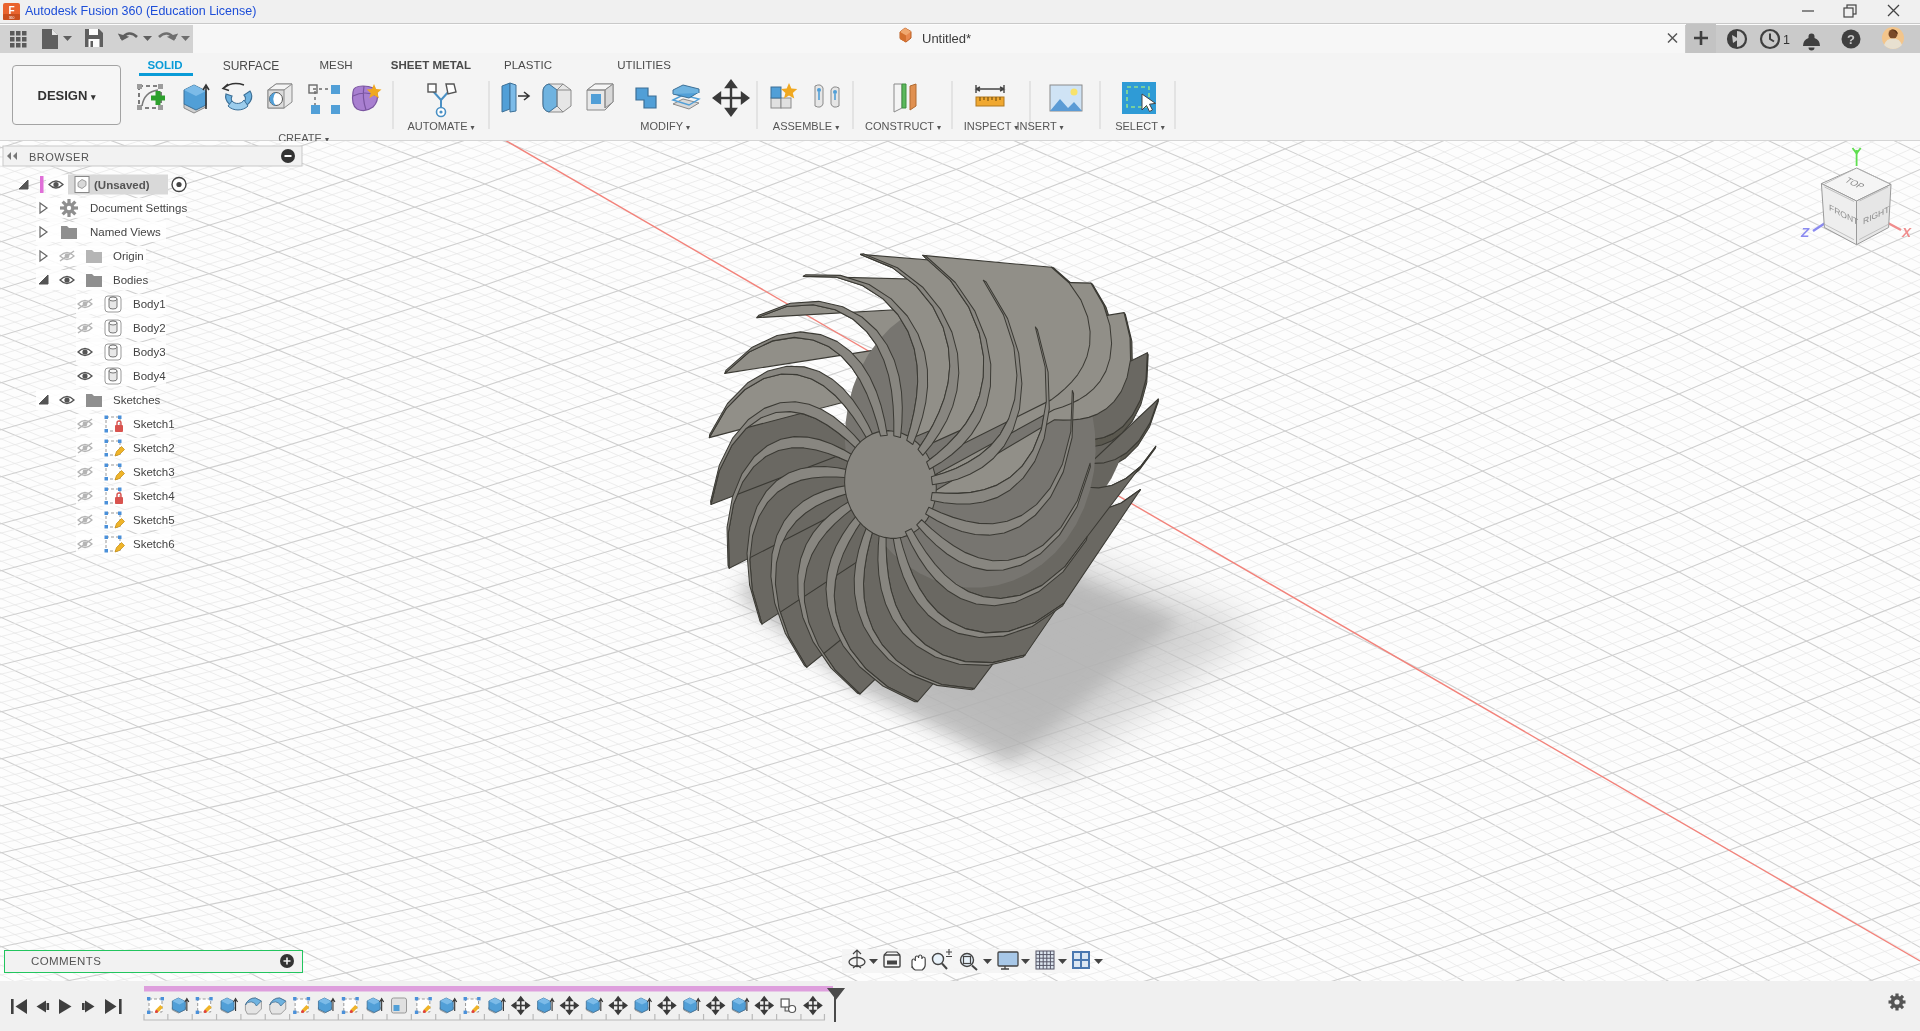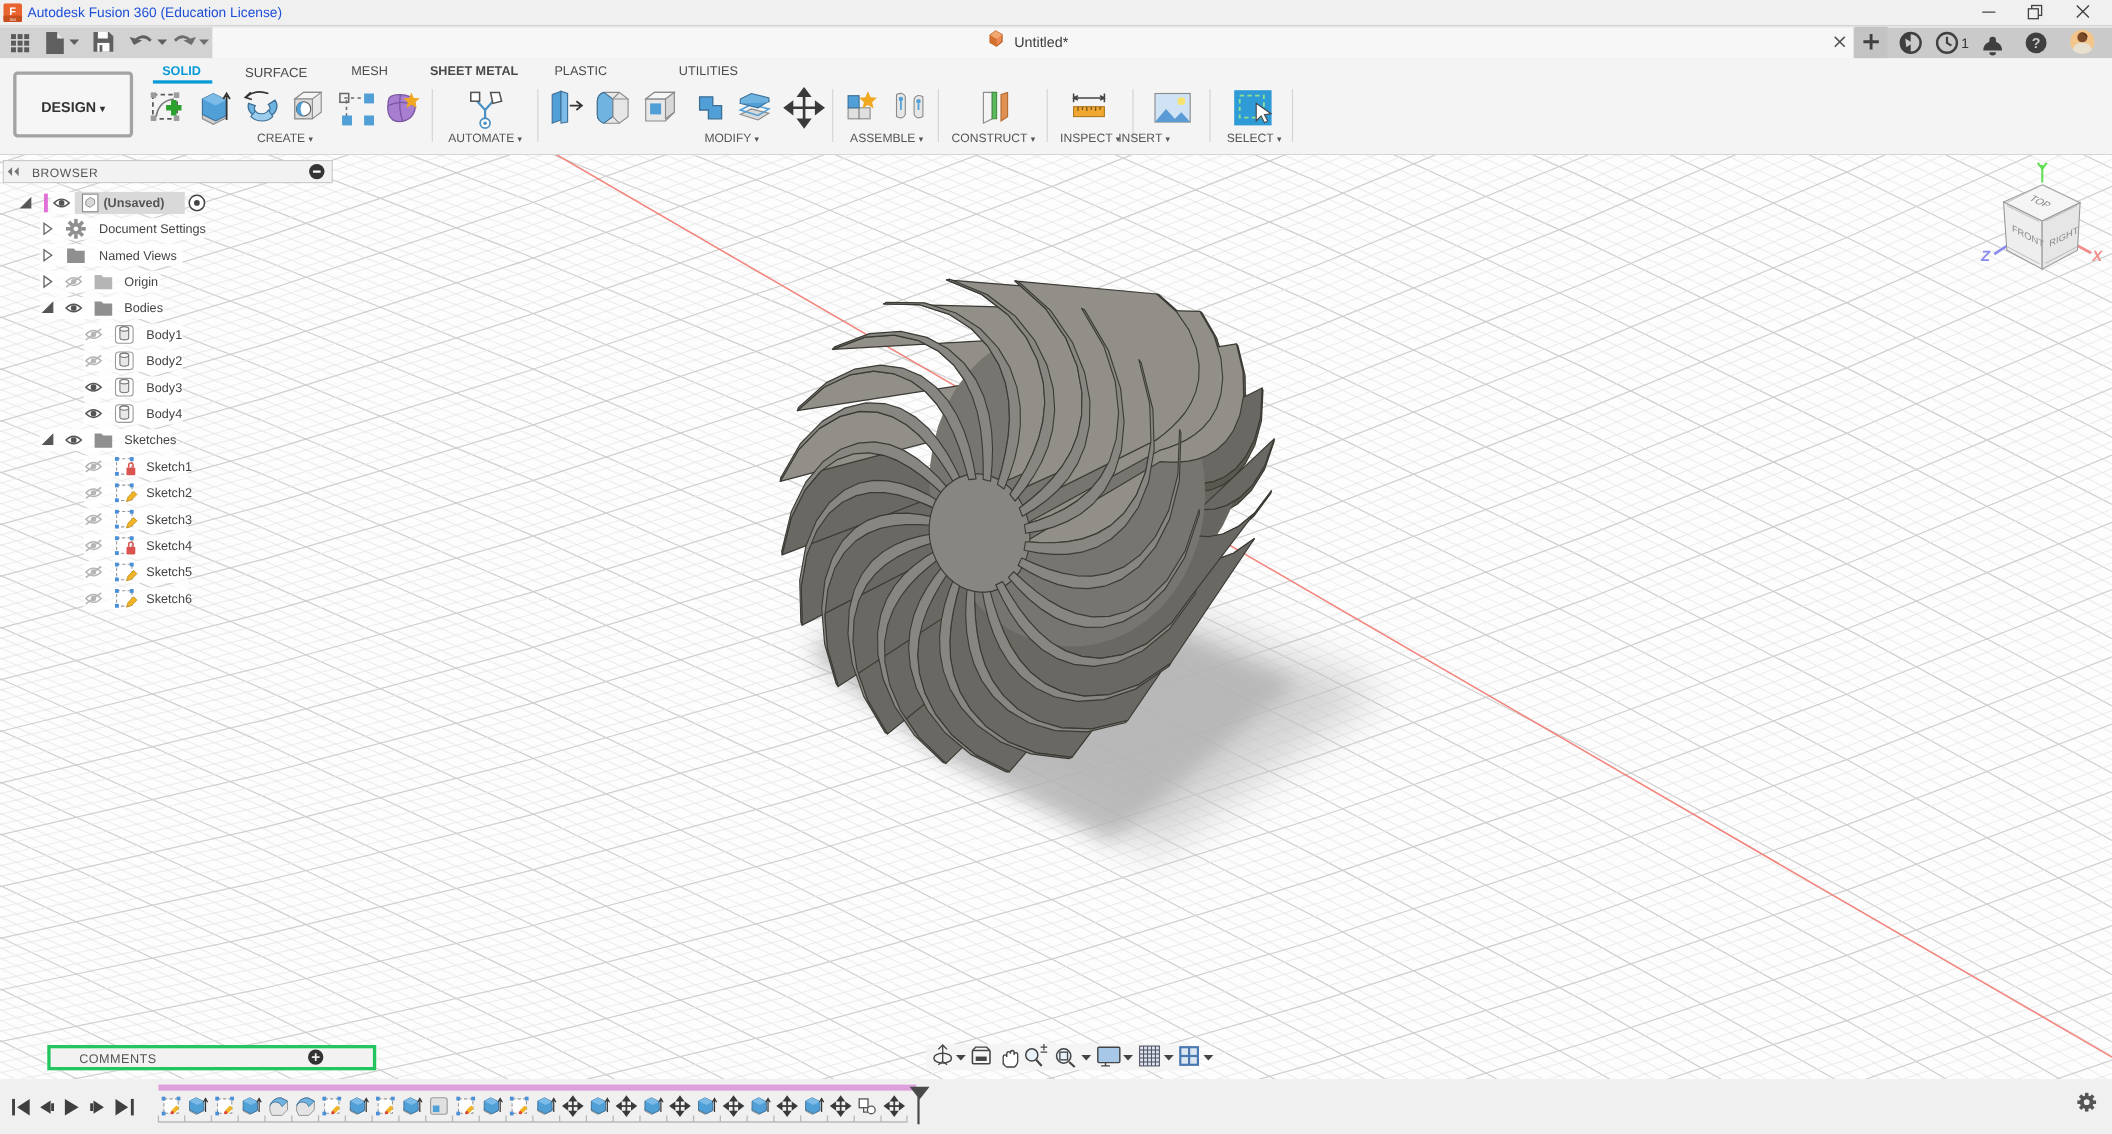--- a/index.html
+++ b/index.html
@@ -1,24 +1,24 @@
 <!DOCTYPE html>
 <html><head><meta charset="utf-8"><style>
 * { margin:0; padding:0; box-sizing:border-box; }
 html,body { font-family:"Liberation Sans",sans-serif; width:1920px; height:1031px; overflow:hidden; background:#fcfcfc; position:relative; }
 .titlebar { position:absolute; left:0; top:0; width:1920px; height:24px; background:#f0f0f0; border-bottom:1px solid #c9c9c9; }
 .titletext { position:absolute; left:25px; top:4px; font-size:12.5px; color:#1d4ed8; }
 .tabstrip { position:absolute; left:0; top:25px; width:1920px; height:28px; background:#cacaca; }
 .qat { position:absolute; left:0; top:25px; width:193px; height:28px; background:#d2d2d2; }
 .doctab { position:absolute; left:193px; top:25px; width:1492px; height:28px; background:#f7f7f7; }
 .ribbon { position:absolute; left:0; top:53px; width:1920px; height:88px; background:#f4f4f4; border-bottom:1px solid #d5d5d5; }
-.designbtn { position:absolute; left:12px; top:65px; width:109px; height:60px; background:#f6f6f6; border:3px solid #a3a3a3; border-radius:4px; text-align:center; line-height:60px; font-size:13px; font-weight:bold; color:#333; }
+.designbtn { position:absolute; left:12px; top:65px; width:109px; height:60px; background:#f6f6f6; border:1px solid #a3a3a3; border-radius:4px; text-align:center; line-height:60px; font-size:13px; font-weight:bold; color:#333; }
 #canvas { position:absolute; left:0; top:141px; }
 .bottombar { position:absolute; left:0; top:981px; width:1920px; height:50px; background:#f0f0f0; }
-.comments { position:absolute; left:4px; top:950px; width:299px; height:23px; background:#f2f2f2; border:3px solid #22c55e; font-size:11.5px; color:#555; padding:4px 0 0 26px; letter-spacing:0.4px;margin-left:39px; }
+.comments { position:absolute; left:4px; top:950px; width:299px; height:23px; background:#f2f2f2; border:1px solid #22c55e; font-size:11.5px; color:#555; padding:4px 0 0 26px; letter-spacing:0.4px; }
 </style></head><body>
 <div class="titlebar"></div>
 <svg width="22" height="22" style="position:absolute;left:3px;top:3px">
     <rect x="0" y="0" width="17" height="17" rx="2" fill="#e9632e"></rect>
     <rect x="0" y="11" width="17" height="6" rx="1" fill="#c94e1e"></rect>
     <text x="8.5" y="11" font-size="10" font-weight="bold" fill="#fff" text-anchor="middle" font-family="Liberation Sans">F</text>
     <text x="8.5" y="16" font-size="3.4" fill="#fff" text-anchor="middle" font-family="Liberation Sans">360</text>
   </svg>
 <div class="titletext">Autodesk Fusion 360 (Education License)</div>
 <svg width="130" height="24" style="position:absolute;left:1790px;top:0px">
@@ -154,21 +154,21 @@
     <path d="M976 36 h28 M976 32 v8 M1004 32 v8 M980 34 l-4 2 l4 2 M1000 34 l4 2 l-4 2" stroke="#444" stroke-width="1.4" fill="none"></path>
     <rect x="976" y="44" width="28" height="9" fill="#f0a830" stroke="#b07820"></rect>
     <path d="M980 44 v4 M984 44 v3 M988 44 v4 M992 44 v3 M996 44 v4 M1000 44 v3" stroke="#7a5510" stroke-width="1.2"></path>
     <rect x="1050" y="32" width="32" height="26" fill="#cfe3f5" stroke="#8a8a8a"></rect>
     <path d="M1050 58 l10 -12 l8 9 l6 -6 l8 9 z" fill="#5b9bd5"></path>
     <circle cx="1074" cy="39" r="3.5" fill="#f7e26b"></circle>
     <rect x="1122" y="29" width="34" height="32" fill="#2f9bd6"></rect>
     <rect x="1127" y="34" width="22" height="20" fill="none" stroke="#8fe08f" stroke-width="1.6" stroke-dasharray="4 3"></rect>
     <path d="M1142 41 l0 16 l4.5 -4.5 l3 6 l3 -1.6 l-3 -5.7 l6 -0.8 z" fill="#fff" stroke="#444" stroke-width="1"></path>
   </svg>
-<div style="position:absolute;top:120px;left:189px;width:140px;text-align:center;font-size:11px;color:#555">CREATE <span style="font-size:8px">▾</span></div>
+<div style="position:absolute;top:132px;left:189px;width:140px;text-align:right;font-size:11px;color:#555">CREATE <span style="font-size:8px">▾</span></div>
 <div style="position:absolute;top:120px;left:371px;width:140px;text-align:center;font-size:11px;color:#555">AUTOMATE <span style="font-size:8px">▾</span></div>
 <div style="position:absolute;top:120px;left:550px;width:140px;text-align:right;font-size:11px;color:#555">MODIFY <span style="font-size:8px">▾</span></div>
 <div style="position:absolute;top:120px;left:736px;width:140px;text-align:center;font-size:11px;color:#555">ASSEMBLE <span style="font-size:8px">▾</span></div>
 <div style="position:absolute;top:120px;left:833px;width:140px;text-align:center;font-size:11px;color:#555">CONSTRUCT <span style="font-size:8px">▾</span></div>
 <div style="position:absolute;top:120px;left:921px;width:140px;text-align:center;font-size:11px;color:#555">INSPECT <span style="font-size:8px">▾</span></div>
 <div style="position:absolute;top:120px;left:970px;width:140px;text-align:center;font-size:11px;color:#555">INSERT <span style="font-size:8px">▾</span></div>
 <div style="position:absolute;top:120px;left:1070px;width:140px;text-align:center;font-size:11px;color:#555">SELECT <span style="font-size:8px">▾</span></div>
 <svg width="1920" height="57" style="position:absolute;left:0;top:0">
     <g fill="#5a5a5a">
       <rect x="10" y="31" width="4.5" height="4.5"></rect>

